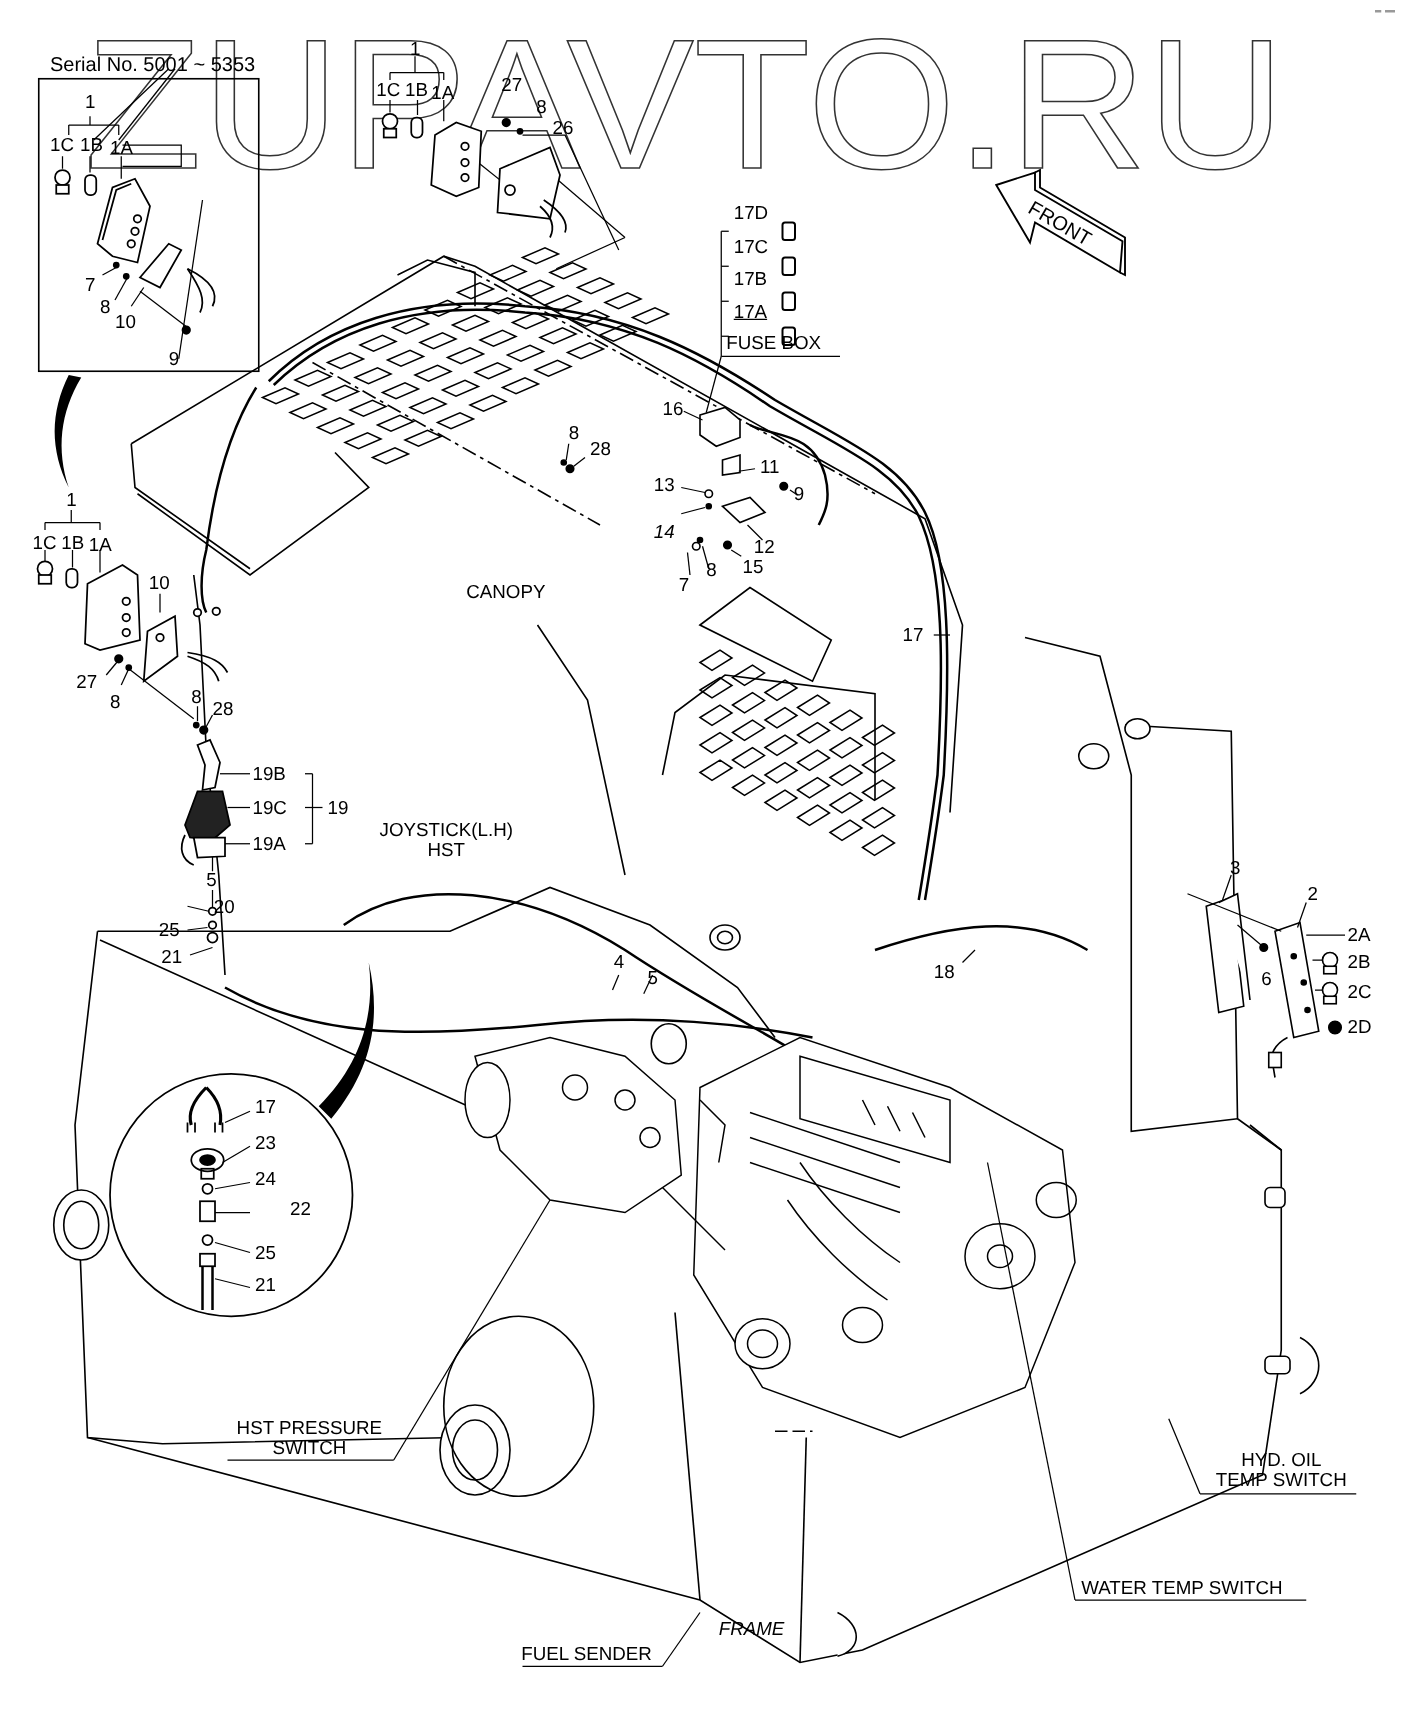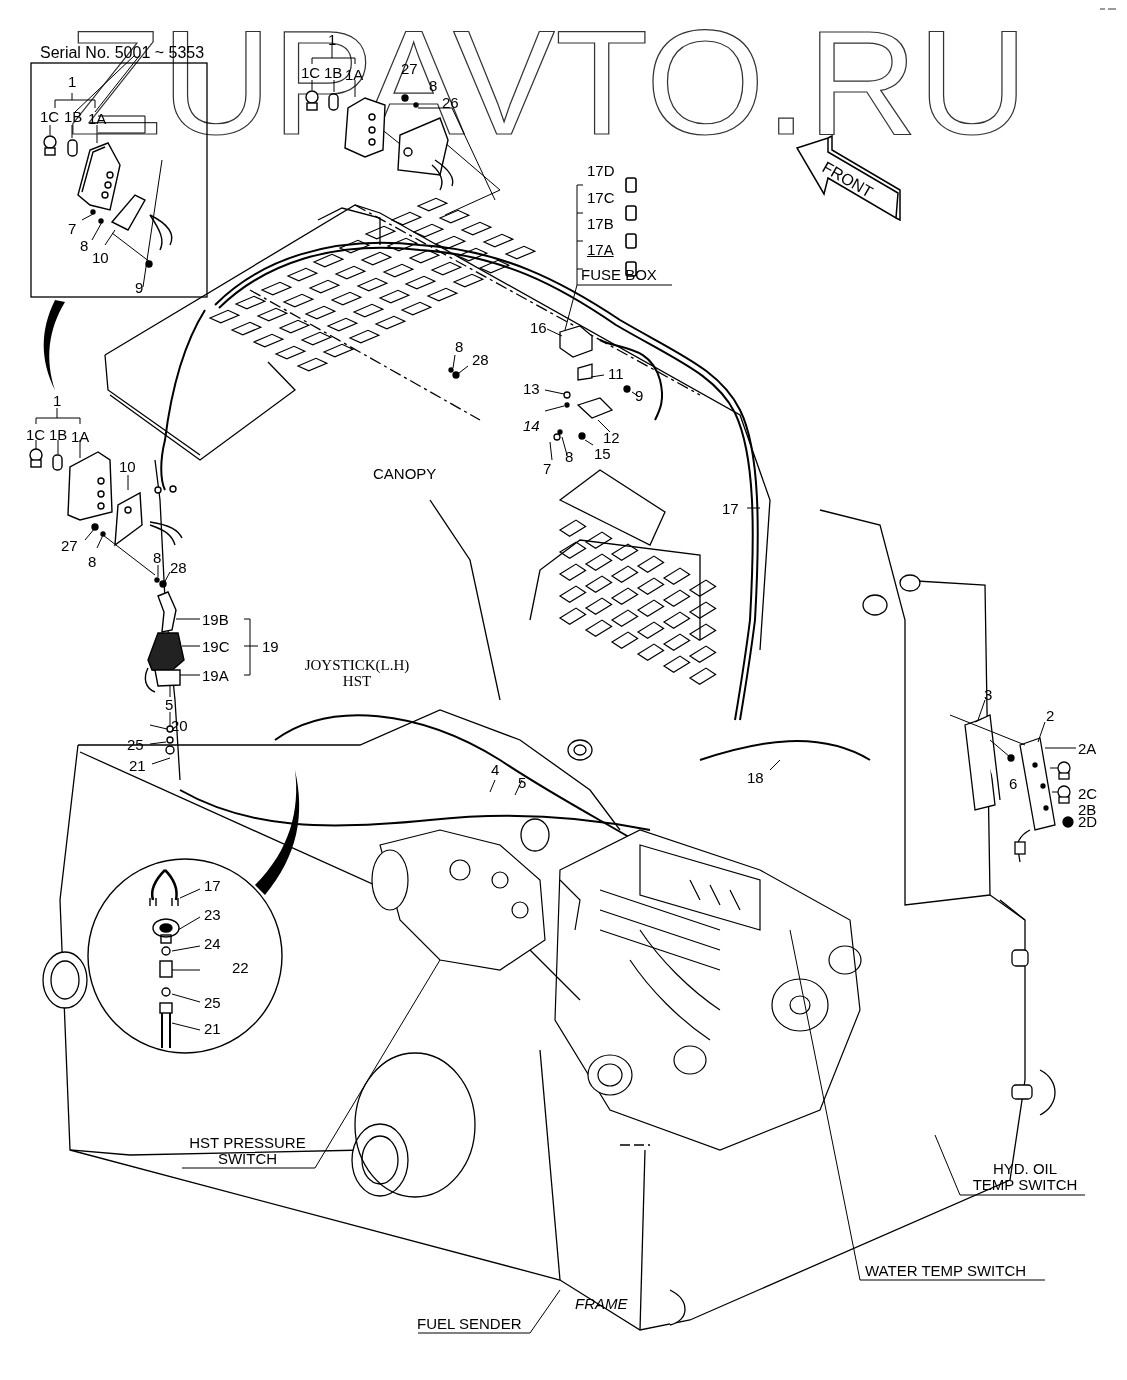--- a/index.html
+++ b/index.html
@@ -475,40 +475,40 @@
 <div class="lbl" style="left:170px;top:560px;">28</div>
 
 <div class="lbl" style="left:202px;top:612px;">19B</div>
 <div class="lbl" style="left:202px;top:639px;">19C</div>
 <div class="lbl" style="left:202px;top:668px;">19A</div>
 <div class="lbl" style="left:262px;top:639px;text-align:center;">19</div>
 <div class="lbl" style="left:165px;top:697px;">5</div>
 <div class="lbl" style="left:127px;top:718px;margin-left:44px;">20</div>
 <div class="lbl" style="left:127px;top:737px;">25</div>
 <div class="lbl" style="left:129px;top:758px;">21</div>
-<div class="callout" style="left:292px;top:657px;width:130px;font-family:Liberation Serif, serif;">
+<div class="callout" style="left:292px;top:657px;width:130px;">
   <div>JOYSTICK(L.H)</div>
   <div>HST</div>
 </div>
 
 <div class="lbl" style="left:204px;top:878px;">17</div>
 <div class="lbl" style="left:204px;top:907px;">23</div>
 <div class="lbl" style="left:204px;top:936px;">24</div>
 <div class="lbl" style="left:204px;top:960px;margin-left:28px;">22</div>
 <div class="lbl" style="left:204px;top:995px;">25</div>
 <div class="lbl" style="left:204px;top:1021px;">21</div>
 
 <div class="lbl" style="left:491px;top:762px;">4</div>
 <div class="lbl" style="left:518px;top:775px;">5</div>
 <div class="lbl" style="left:747px;top:770px;">18</div>
 
 <div class="lbl" style="left:984px;top:687px;">3</div>
 <div class="lbl" style="left:1046px;top:708px;">2</div>
 <div class="lbl" style="left:1078px;top:741px;">2A</div>
-<div class="lbl" style="left:1078px;top:762px;margin-top:40px;">2B</div>
+<div class="lbl" style="left:1078px;top:762px;">2B</div>
 <div class="lbl" style="left:1009px;top:776px;">6</div>
 <div class="lbl" style="left:1078px;top:786px;">2C</div>
 <div class="lbl" style="left:1078px;top:814px;">2D</div>
 
 <div class="callout" style="left:180px;top:1135px;width:135px;">
   <div>HST PRESSURE</div>
   <div>SWITCH</div>
 </div>
 <div class="callout" style="left:965px;top:1161px;width:120px;">
   <div>HYD. OIL</div>

